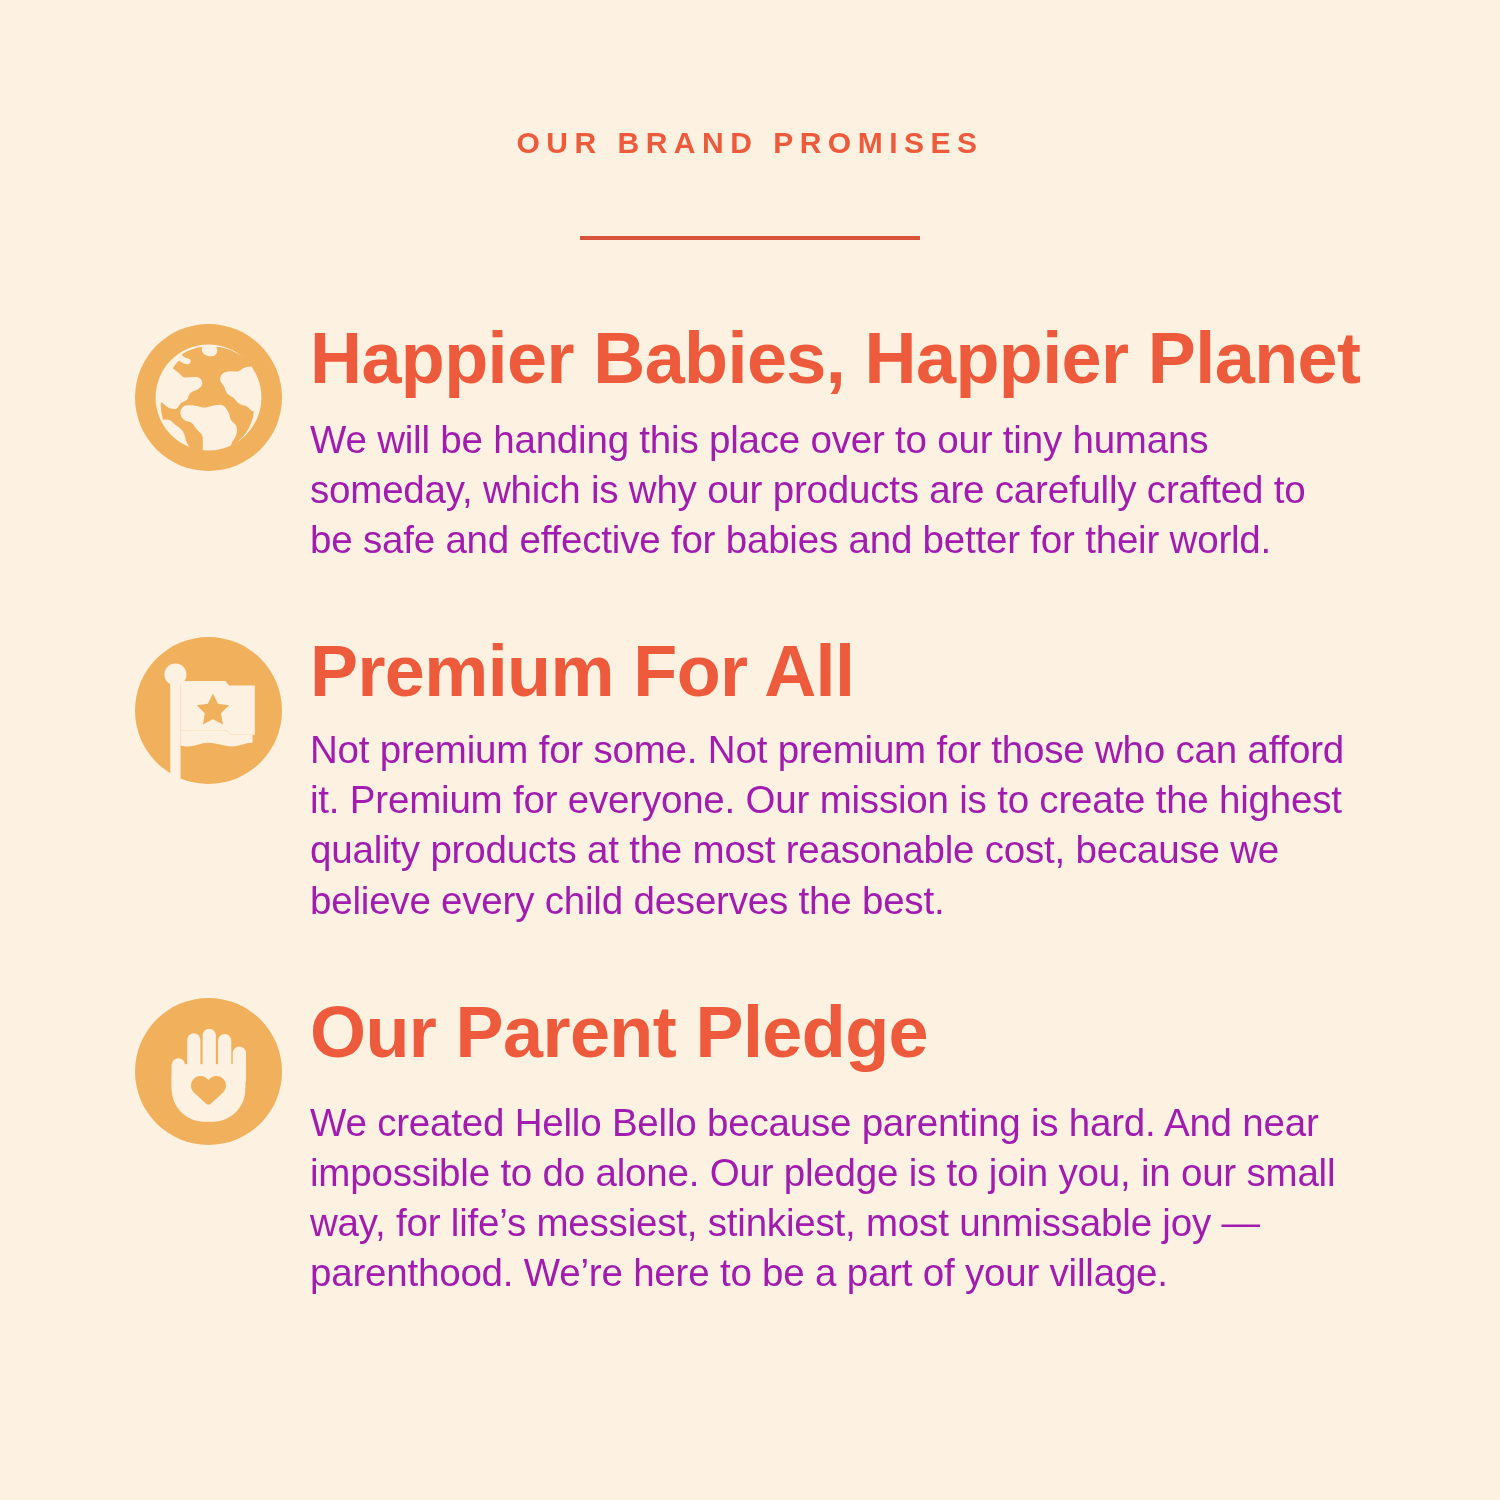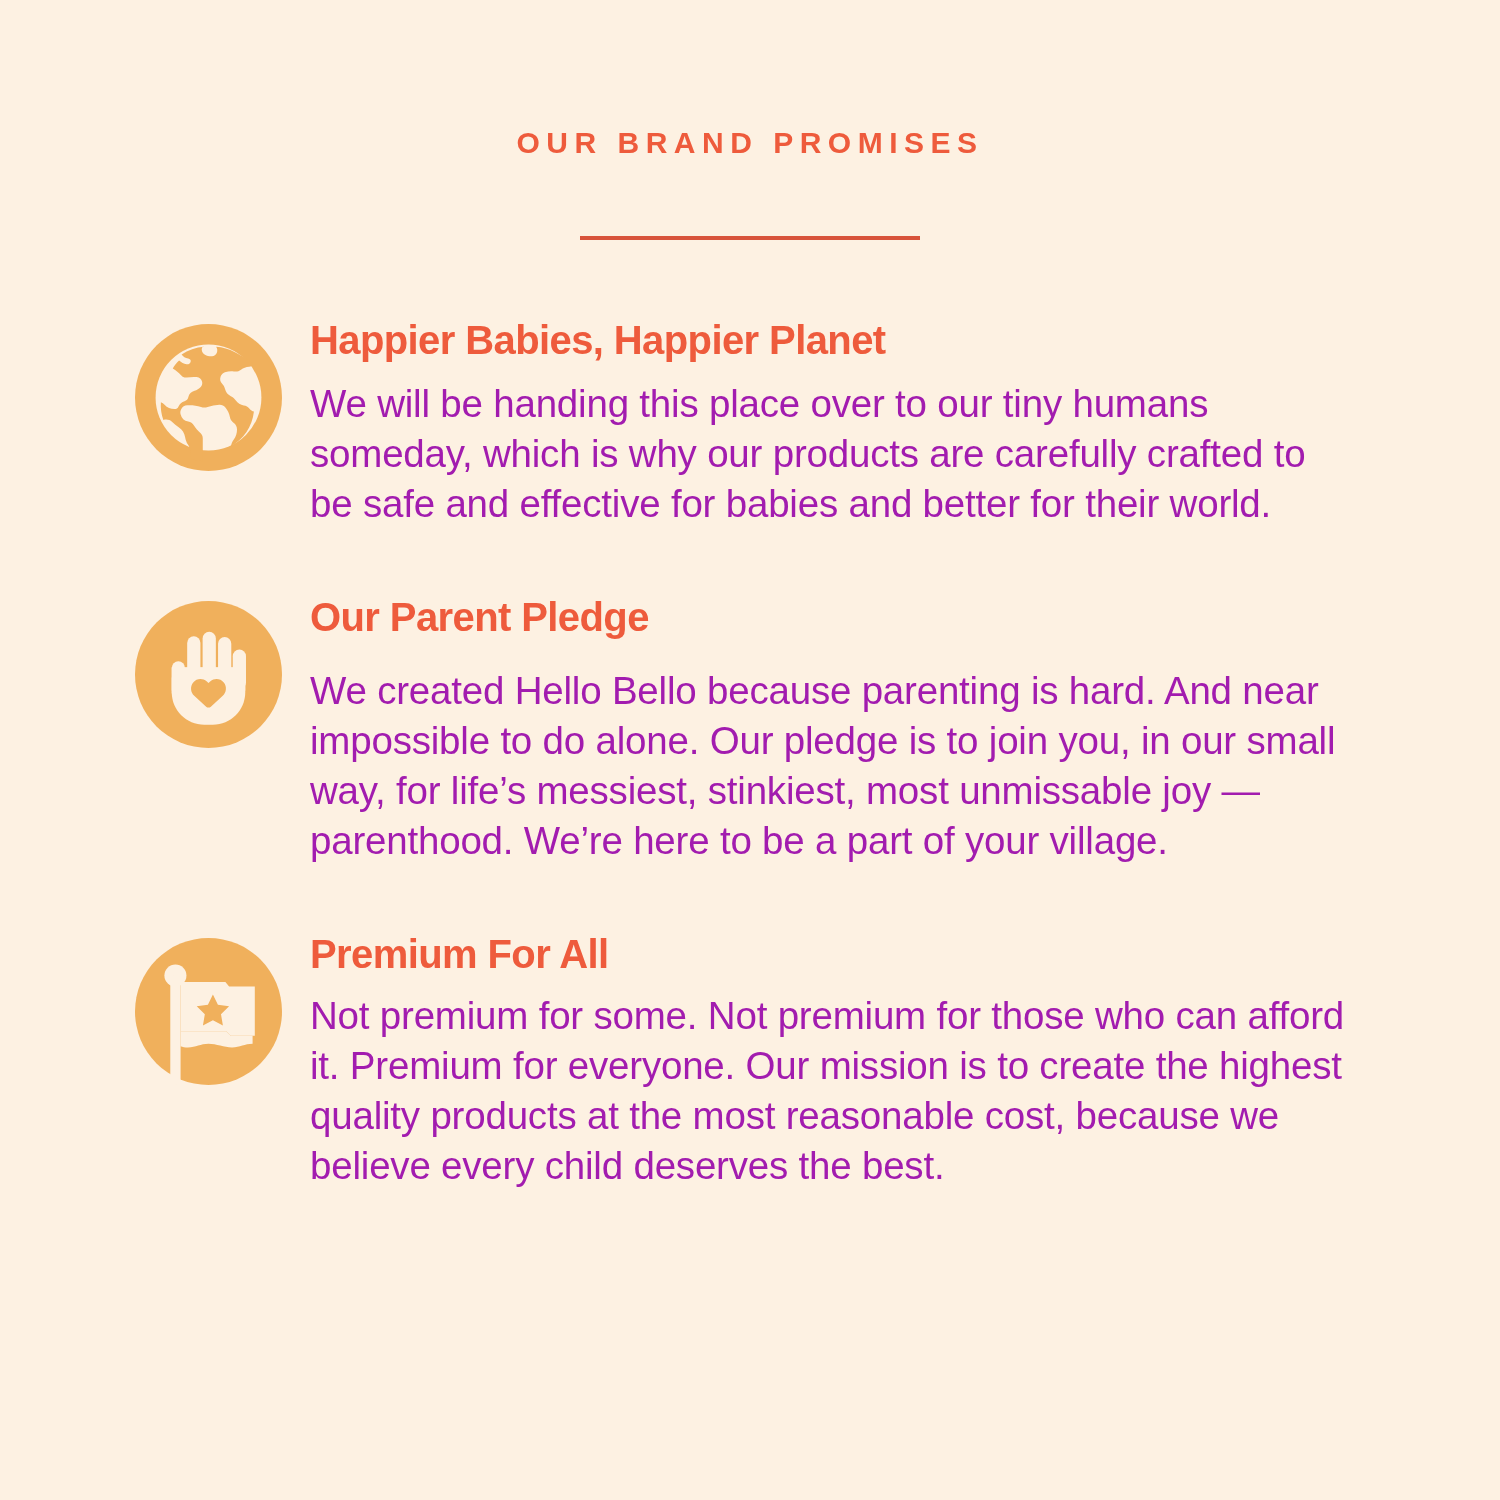--- a/index.html
+++ b/index.html
@@ -84,21 +84,21 @@
     display: block;
     width: 147px;
     height: 147px;
   }
 
   .promise-title {
     margin: 0;
     color: #EE5B3C;
     font-family: "Liberation Sans", sans-serif;
     font-weight: bold;
-    font-size: 40px;
+    font-size: 72px;
     line-height: 1.12;
     letter-spacing: -0.6px;
     white-space: nowrap;
   }
 
   .promise-body {
     margin: 16px 0 0 0;
     color: #a21caf;
     font-family: "Liberation Sans", sans-serif;
     font-weight: normal;
@@ -140,51 +140,51 @@
           <circle cx="50" cy="50" r="36" fill="#FDF1E2"></circle>
           <g fill="#F0B05C">
             <path d="M47 15.5c-5.6.4-10.9 2.3-15.3 5.3 1.1 1.6 2.6 2.4 4.4 2.6 1.4.2 2.2 1.1 1.7 2.4-.4 1.1-1.5 1.8-2.7 1.6-2-.3-3.6-1.3-5.1-2.6-1.7 1.6-3.2 3.4-4.3 5.4 2.2 1.3 4.1 2.9 5.8 4.8 1 1.1 2.2 1.6 3.6 1.4 2.3-.3 4.6-.5 6.9-.3 1.9.2 3.1 1.3 3.6 3.1.4 1.4.1 2.6-.9 3.6-1.2 1.2-2.6 2.1-4.2 2.6-2.2.7-3.7 2-4.2 4.3-.3 1.5-1.2 2.4-2.6 2.8-1.9.6-3.3 1.8-4.1 3.6-.5 1.2-1.4 1.8-2.7 1.8-2.7 0-5-.9-6.8-2.9-.7-.8-1.5-1.4-2.5-1.8-.3 4.2.3 8.3 1.7 12.1 2.3-.6 4.3-.2 6 1.4 1.4 1.3 2.8 2.5 4.4 3.5 2.5 1.6 3.9 3.9 4.4 6.8.3 1.8.9 3.5 1.9 5 1.1 1.6 1.6 3.3 1.6 5.2 0 1.6.2 3.1.7 4.6 2.5.8 5.1 1.3 7.8 1.5V77.8c0-1.5-.5-2.7-1.6-3.7-1.7-1.5-3.2-3.1-4.4-5-.9-1.5-2.2-2.4-3.9-2.7-2.8-.5-4.5-2.3-5.2-5-.3-1.2-.2-2.3.4-3.4.9-1.7 2.3-2.6 4.2-2.7 3.2-.2 6.3.2 9.3 1.2 1.5.5 3 .5 4.5 0 2.6-.8 5.2-1.3 7.9-1.5 1.7-.1 3.1.5 4.2 1.8 1.6 1.9 2.6 4.1 3.1 6.6.3 1.6 1.1 2.8 2.4 3.7 1.6 1.1 2.4 2.7 2.4 4.7 0 2.6-.8 4.9-2.3 7-1 1.4-1.6 2.9-1.9 4.5 8.6-4.9 14.6-13.6 15.7-23.8-1.2-.3-2.2-.9-3-1.9-1-1.3-2.3-2-3.9-2.2-2.3-.3-4.1-1.4-5.4-3.3-.9-1.3-2-2.3-3.4-3-2.1-1-3.5-2.7-4-5-.3-1.3-.9-2.4-1.8-3.3-1.4-1.4-1.8-3-1.2-4.9.5-1.5 1.5-2.5 3-3 2-.7 4-.9 6.1-.6 1.8.3 3.4-.1 4.8-1.2 1.6-1.3 3.4-2 5.5-2.1 1.4-.1 2.5-.7 3.4-1.8C71.9 20.7 64.1 16 55.2 15.4c.9 1.4 1 2.8.4 4.3-.6 1.4-1.7 2.1-3.2 2.2-1.7.1-3.3-.2-4.8-1-1.4-.7-2.1-1.9-2.2-3.5 0-.7.2-1.3.6-1.9z"></path>
           </g>
         </svg>
       </div>
       <h2 class="promise-title">Happier Babies, Happier Planet</h2>
       <p class="promise-body">We will be handing this place over to our tiny humans someday, which is why our products are carefully crafted to be safe and effective for babies and better for their world.</p>
     </section>
 
+    <section class="promise promise--premium">
+      <div class="icon-badge">
+        <svg viewBox="0 0 100 100" xmlns="http://www.w3.org/2000/svg" aria-hidden="true">
+          <circle cx="50" cy="50" r="50" fill="#F0B05C"></circle>
+          <g fill="#FDF1E2">
+            <circle cx="27.5" cy="25.5" r="7.5"></circle>
+            <rect x="24" y="25" width="7" height="75" rx="3.5"></rect>
+            <path d="M31 30h30.5l2.5 3h17.5v33.5H65l-3-3H31V30z"></path>
+            <path d="M31 63.5h31l3 3h15V72c-5.5 0-8.5 2.5-14 2.5S55.5 72 50 72s-8.5 2.5-14 2.5c-2 0-3.6-.4-5-.9V63.5z"></path>
+          </g>
+          <path d="M53 38.5l3.4 6.9 7.6 1.1-5.5 5.4 1.3 7.6-6.8-3.6-6.8 3.6 1.3-7.6-5.5-5.4 7.6-1.1 3.4-6.9z" fill="#F0B05C"></path>
+        </svg>
+      </div>
+      <h2 class="promise-title">Premium For All</h2>
+      <p class="promise-body">Not premium for some. Not premium for those who can afford it. Premium for everyone. Our mission is to create the highest quality products at the most reasonable cost, because we believe every child deserves the best.</p>
+    </section>
+
     <section class="promise promise--pledge">
       <div class="icon-badge">
         <svg viewBox="0 0 100 100" xmlns="http://www.w3.org/2000/svg" aria-hidden="true">
           <circle cx="50" cy="50" r="50" fill="#F0B05C"></circle>
           <g fill="#FDF1E2">
             <rect x="25" y="41" width="9" height="26" rx="4.5"></rect>
             <rect x="35.5" y="24" width="9" height="34" rx="4.5"></rect>
             <rect x="46" y="21" width="9" height="36" rx="4.5"></rect>
             <rect x="56.5" y="24.5" width="9" height="33" rx="4.5"></rect>
             <rect x="66.5" y="33" width="9" height="27" rx="4.5"></rect>
             <path d="M25 52h50v10c0 12.2-9.9 22.1-22.1 22.1h-5.8C34.9 84.1 25 74.2 25 62V52z"></path>
             <rect x="25" y="45" width="50" height="16"></rect>
           </g>
           <path d="M50 72.5c-.6 0-1.2-.2-1.6-.6l-8.1-7.4c-2.6-2.4-2.9-6.4-.7-9.1 2.3-2.8 6.4-3.1 9.1-.8l1.3 1.1 1.3-1.1c2.7-2.3 6.8-2 9.1.8 2.2 2.7 1.9 6.7-.7 9.1l-8.1 7.4c-.4.4-1 .6-1.6.6z" fill="#F0B05C"></path>
         </svg>
       </div>
       <h2 class="promise-title">Our Parent Pledge</h2>
       <p class="promise-body">We created Hello Bello because parenting is hard. And near impossible to do alone. Our pledge is to join you, in our small way, for life’s messiest, stinkiest, most unmissable joy — parenthood. We’re here to be a part of your village.</p>
     </section>
 
-    <section class="promise promise--premium">
-      <div class="icon-badge">
-        <svg viewBox="0 0 100 100" xmlns="http://www.w3.org/2000/svg" aria-hidden="true">
-          <circle cx="50" cy="50" r="50" fill="#F0B05C"></circle>
-          <g fill="#FDF1E2">
-            <circle cx="27.5" cy="25.5" r="7.5"></circle>
-            <rect x="24" y="25" width="7" height="75" rx="3.5"></rect>
-            <path d="M31 30h30.5l2.5 3h17.5v33.5H65l-3-3H31V30z"></path>
-            <path d="M31 63.5h31l3 3h15V72c-5.5 0-8.5 2.5-14 2.5S55.5 72 50 72s-8.5 2.5-14 2.5c-2 0-3.6-.4-5-.9V63.5z"></path>
-          </g>
-          <path d="M53 38.5l3.4 6.9 7.6 1.1-5.5 5.4 1.3 7.6-6.8-3.6-6.8 3.6 1.3-7.6-5.5-5.4 7.6-1.1 3.4-6.9z" fill="#F0B05C"></path>
-        </svg>
-      </div>
-      <h2 class="promise-title">Premium For All</h2>
-      <p class="promise-body">Not premium for some. Not premium for those who can afford it. Premium for everyone. Our mission is to create the highest quality products at the most reasonable cost, because we believe every child deserves the best.</p>
-    </section>
-
   </div>
 </div>
 
 </body></html>

